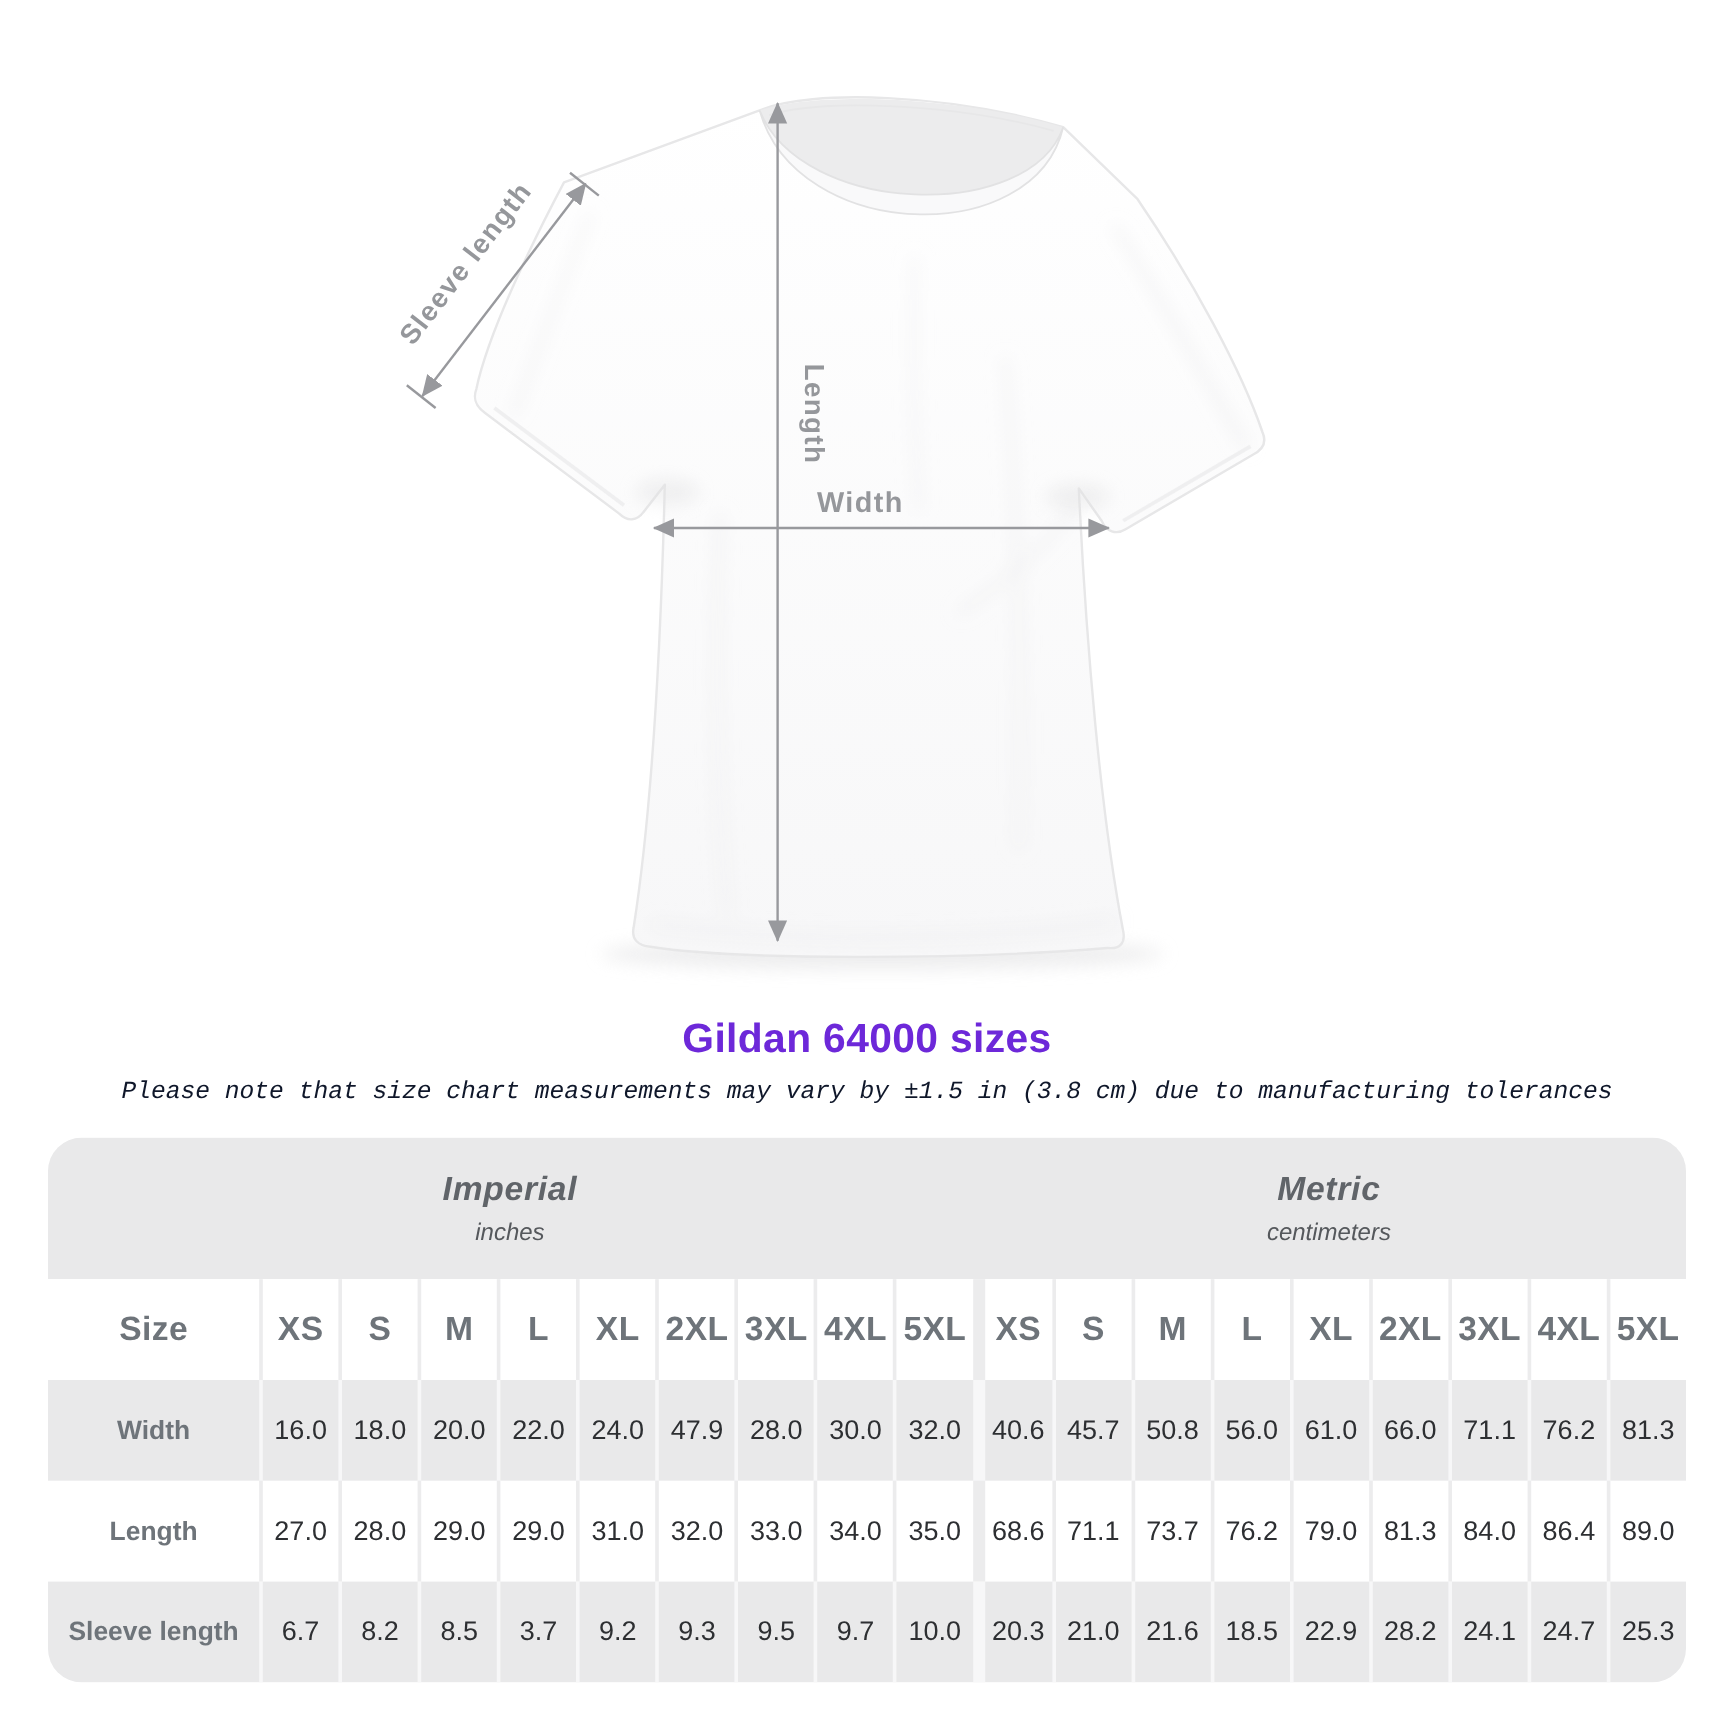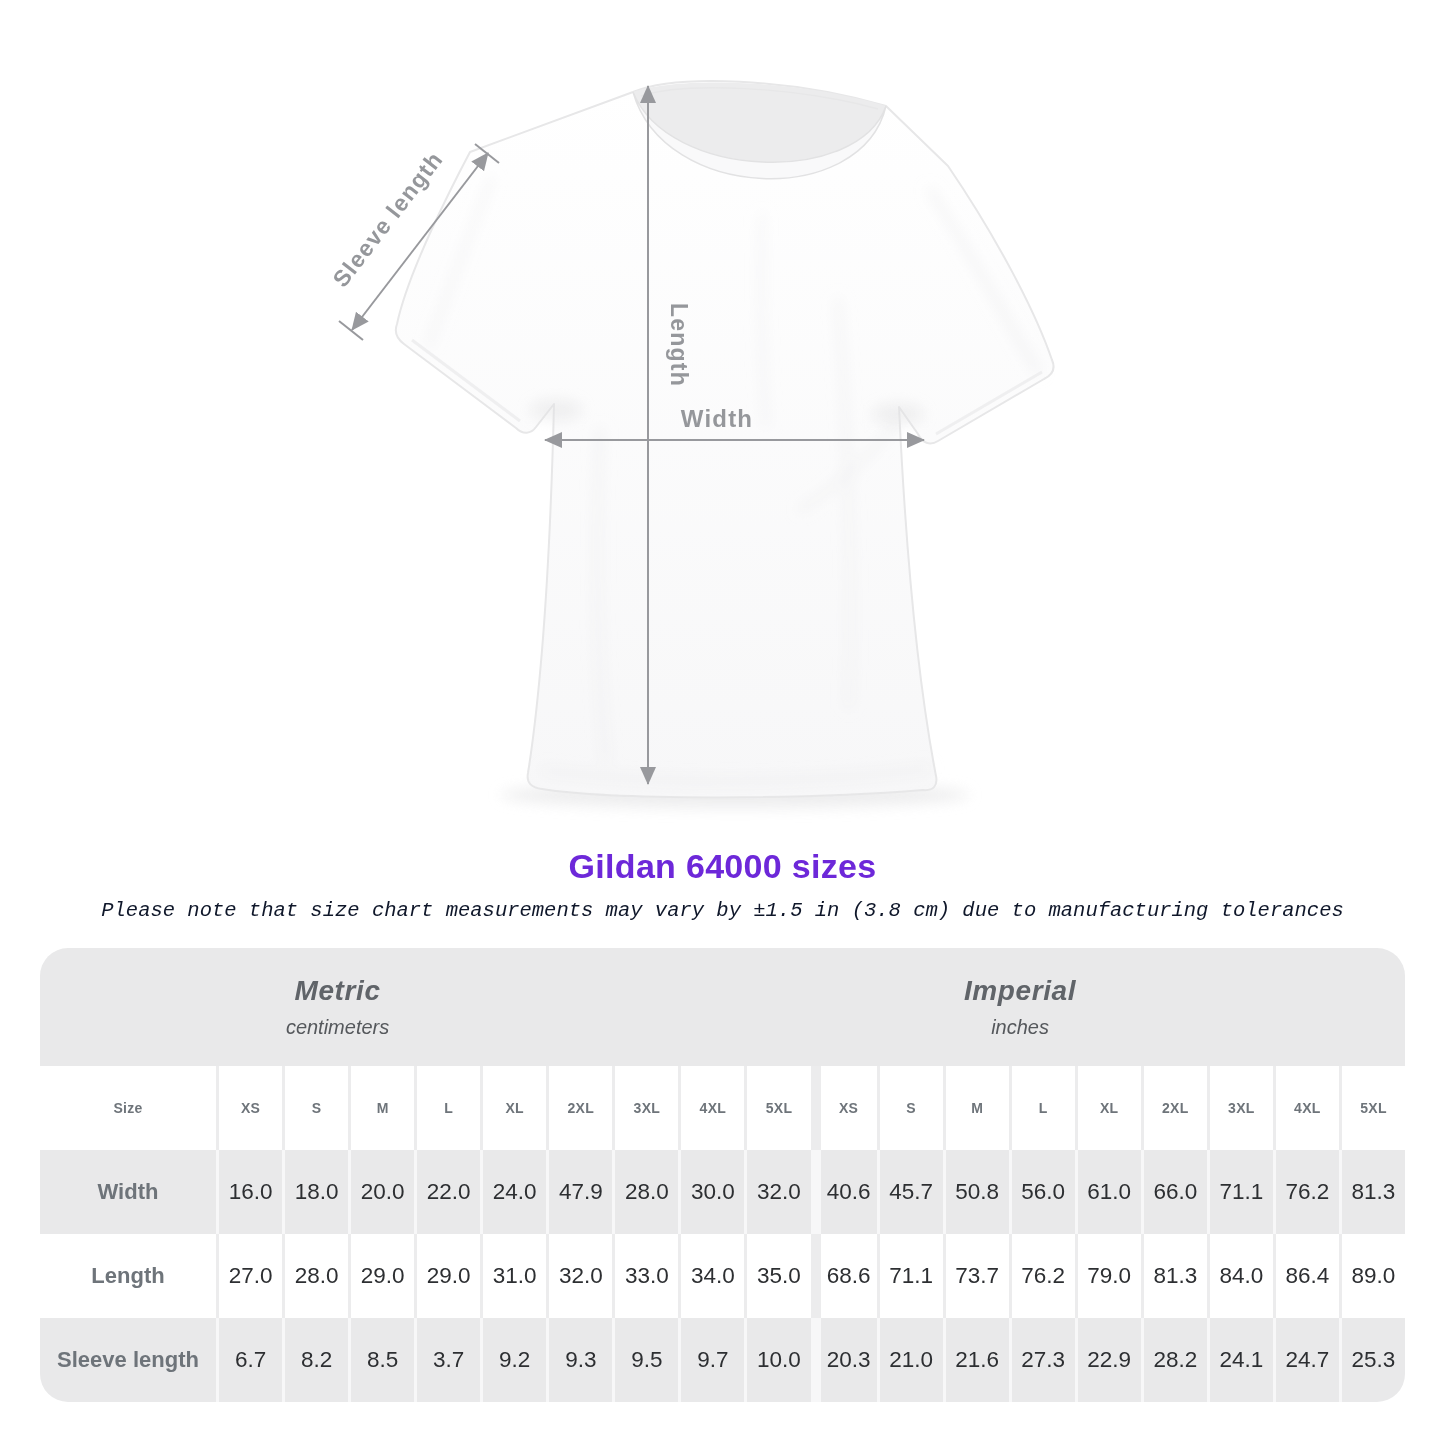--- a/index.html
+++ b/index.html
@@ -31,21 +31,21 @@
   .rg{background:#e9e9ea;}
   .cell{
     display:flex;align-items:center;justify-content:center;
     font-size:22.5px;color:#2d2f32;box-sizing:border-box;
   }
   .rw > .cell{border-left:3px solid #ececed;}
   .rg > .cell{border-left:3px solid #f7f7f8;}
   .trow > .cell:first-child{border-left:none;}
   .trow > .cell.ms{border-left-width:10px;}
   .cell.lab{font-weight:bold;color:#6e747a;font-size:22px;}
-  .hdr > .cell{font-weight:bold;color:#6e747a;font-size:14px;letter-spacing:.3px;}
+  .hdr > .cell{font-weight:bold;color:#6e747a;font-size:28px;letter-spacing:.3px;}
 </style>
 </head>
 <body>
 
 <svg class="fig" width="1445" height="842" viewBox="0 0 1445 842">
   <defs>
     <linearGradient id="shirtg" x1="0" y1="0" x2="0" y2="1">
       <stop offset="0" stop-color="#ffffff"></stop>
       <stop offset="1" stop-color="#f7f7f8"></stop>
     </linearGradient>
@@ -115,27 +115,27 @@
     <text transform="translate(671 345) rotate(90)">Length</text>
     <text transform="translate(717 427)" font-size="24">Width</text>
   </g>
 </svg>
 
 <h1 class="page-title">Gildan 64000 sizes</h1>
 <p class="subtitle">Please note that size chart measurements may vary by ±1.5 in (3.8 cm) due to manufacturing tolerances</p>
 
 <div class="size-table">
   <div class="band">
+    <div class="band-sec imp">
+      <div class="band-title">Imperial</div>
+      <div class="band-unit">inches</div>
+    </div>
     <div class="band-sec met">
       <div class="band-title">Metric</div>
       <div class="band-unit">centimeters</div>
-    </div>
-    <div class="band-sec imp">
-      <div class="band-title">Imperial</div>
-      <div class="band-unit">inches</div>
     </div>
   </div>
   <div id="tbody">
       <div class="trow rw hdr">
         <div class="cell lab">Size</div>
         <div class="cell ">XS</div>
         <div class="cell ">S</div>
         <div class="cell ">M</div>
         <div class="cell ">L</div>
         <div class="cell ">XL</div>
@@ -202,21 +202,21 @@
         <div class="cell ">8.5</div>
         <div class="cell ">3.7</div>
         <div class="cell ">9.2</div>
         <div class="cell ">9.3</div>
         <div class="cell ">9.5</div>
         <div class="cell ">9.7</div>
         <div class="cell ">10.0</div>
         <div class="cell ms">20.3</div>
         <div class="cell ">21.0</div>
         <div class="cell ">21.6</div>
-        <div class="cell ">27.3</div>
+        <div class="cell ">18.5</div>
         <div class="cell ">22.9</div>
         <div class="cell ">28.2</div>
         <div class="cell ">24.1</div>
         <div class="cell ">24.7</div>
         <div class="cell ">25.3</div>
       </div>
     </div>
 </div>
 
 </body></html>

